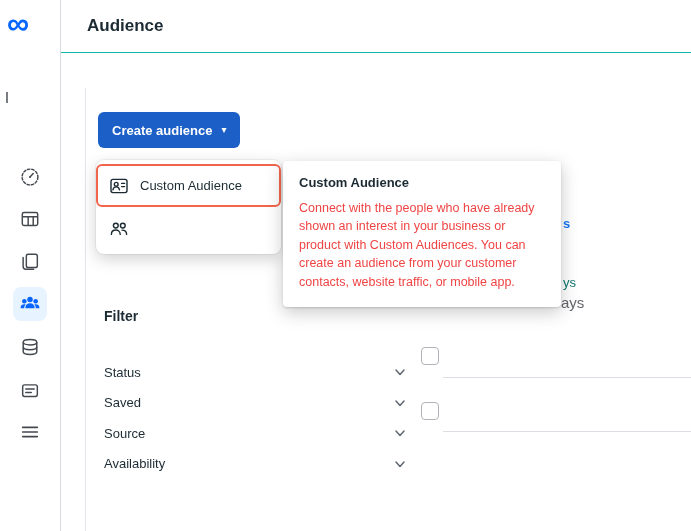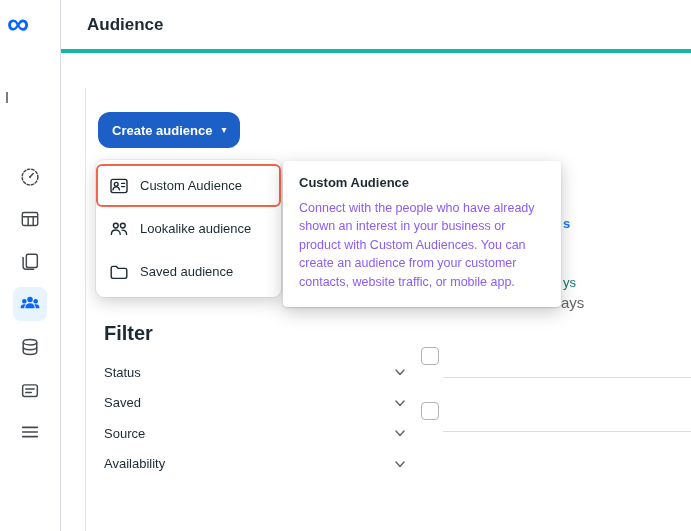--- a/index.html
+++ b/index.html
@@ -12,50 +12,50 @@
   .logo{position:absolute;left:7px;top:2px;font-size:31px;font-weight:700;color:#0866ff;
         line-height:44px;cursor:pointer;}
   .edge-tick{position:absolute;left:6px;top:92px;width:2px;height:11px;background:#7a7d81;}
   .side-btn{position:absolute;left:13px;width:34px;height:34px;border-radius:8px;
             display:flex;align-items:center;justify-content:center;color:#44494f;cursor:pointer;}
   .side-btn.active{background:#e7f3ff;color:#0866ff;}
   .side-btn svg{display:block;}
 
   
   .page-header{position:absolute;left:61px;top:0;width:630px;height:53px;box-sizing:border-box;
-               border-bottom:4px solid #14b8a6;display:flex;align-items:center;padding-left:26px;}
+               border-bottom:1px solid #14b8a6;display:flex;align-items:center;padding-left:26px;}
   .page-header h1{margin:0;font-size:17px;font-weight:700;color:#1c2b33;}
 
   .panel-edge{position:absolute;left:85px;top:88px;width:1px;height:443px;background:#e4e6eb;}
 
   
   .create-btn{position:absolute;left:98px;top:112px;height:36px;padding:12px 14px;border:none;
-              background:#1b5fc7;border-radius:12px;color:#fff;font-size:13px;font-weight:700;
+              background:#1b5fc7;border-radius:6px;color:#fff;font-size:13px;font-weight:700;
               display:flex;align-items:center;gap:9px;cursor:pointer;z-index:4;
               font-family:inherit;}
   .create-btn .caret{font-size:10px;line-height:1;}
 
   
   .menu{position:absolute;left:96px;top:160px;width:185px;background:#fff;border-radius:8px;
         box-shadow:0 0 0 1px rgba(0,0,0,.05), 0 5px 16px rgba(0,0,0,.18);padding:4px 0;z-index:5;}
   .menu-item{height:43px;display:flex;align-items:center;gap:11px;padding:0 13px;
              font-size:13px;color:#1c2b33;cursor:pointer;box-sizing:border-box;}
   .menu-item.hl{outline:2px solid #f2654d;outline-offset:-2px;border-radius:6px;}
   .mi-icon{width:20px;height:20px;flex:none;display:flex;align-items:center;justify-content:center;
            color:#1c2b33;}
 
   
   .tip{position:absolute;left:283px;top:161px;width:278px;box-sizing:border-box;background:#fff;
        border-radius:4px;box-shadow:0 1px 2px rgba(0,0,0,.15), 0 5px 18px rgba(0,0,0,.22);
        padding:14px 16px 16px;z-index:6;}
   .tip h2{margin:0 0 9px;font-size:13px;font-weight:700;color:#1c2b33;}
-  .tip p{margin:0;font-size:12.5px;line-height:1.47;color:#8b5cf6;}
-
-  
-  .filter-title{position:absolute;left:104px;top:322px;font-size:20px;font-weight:700;}
+  .tip p{margin:0;font-size:12.5px;line-height:1.47;color:#ef4444;}
+
+  
+  .filter-title{position:absolute;left:104px;top:308px;font-size:14px;font-weight:700;}
   .filter-rows{position:absolute;left:104px;top:357px;width:303px;}
   .f-row{height:30.5px;display:flex;align-items:center;justify-content:space-between;
          font-size:13px;color:#1c2b33;cursor:pointer;}
   .f-row .chev{display:flex;color:#606770;}
 
   
   .link-frag{position:absolute;left:563px;top:216px;font-size:13px;font-weight:600;color:#1877f2;
              z-index:1;cursor:pointer;}
   .cell-frag{position:absolute;left:563px;top:275px;font-size:13px;color:#0f766e;z-index:1;}
   .cell-sub{position:absolute;left:561px;top:294px;font-size:15px;color:#65676b;z-index:1;}
@@ -176,29 +176,20 @@
     </div>
     <div class="menu-item">
       <span class="mi-icon">
         <svg width="20" height="20" viewBox="0 0 20 20" fill="none" stroke="currentColor" stroke-width="1.4" stroke-linecap="round" stroke-linejoin="round">
           <circle cx="6.8" cy="6.6" r="2.4"></circle>
           <path d="M2.4 15.4c0-2.7 1.9-4.4 4.4-4.4 2.4 0 4.4 1.7 4.4 4.4"></path>
           <circle cx="13.8" cy="6.6" r="2.4"></circle>
           <path d="M13 11.1c2.6 0 4.6 1.6 4.6 4.3"></path>
         </svg>
       </span>
-      <span>Lookalike audience</span>
-    </div>
-    <div class="menu-item">
-      <span class="mi-icon">
-        <svg width="20" height="20" viewBox="0 0 20 20" fill="none" stroke="currentColor" stroke-width="1.4" stroke-linejoin="round">
-          <path d="M2.2 6.2c0-1 .8-1.8 1.8-1.8h3.4l1.9 2h6.7c1 0 1.8.8 1.8 1.8v6.4c0 1-.8 1.8-1.8 1.8H4c-1 0-1.8-.8-1.8-1.8z"></path>
-        </svg>
-      </span>
-      <span>Saved audience</span>
     </div>
   </div>
 
   <div class="tip">
     <h2>Custom Audience</h2>
     <p>Connect with the people who have already shown an interest in your business or product with Custom Audiences. You can create an audience from your customer contacts, website traffic, or mobile app.</p>
   </div>
 
   <div class="filter-title">Filter</div>
   <div class="filter-rows">

